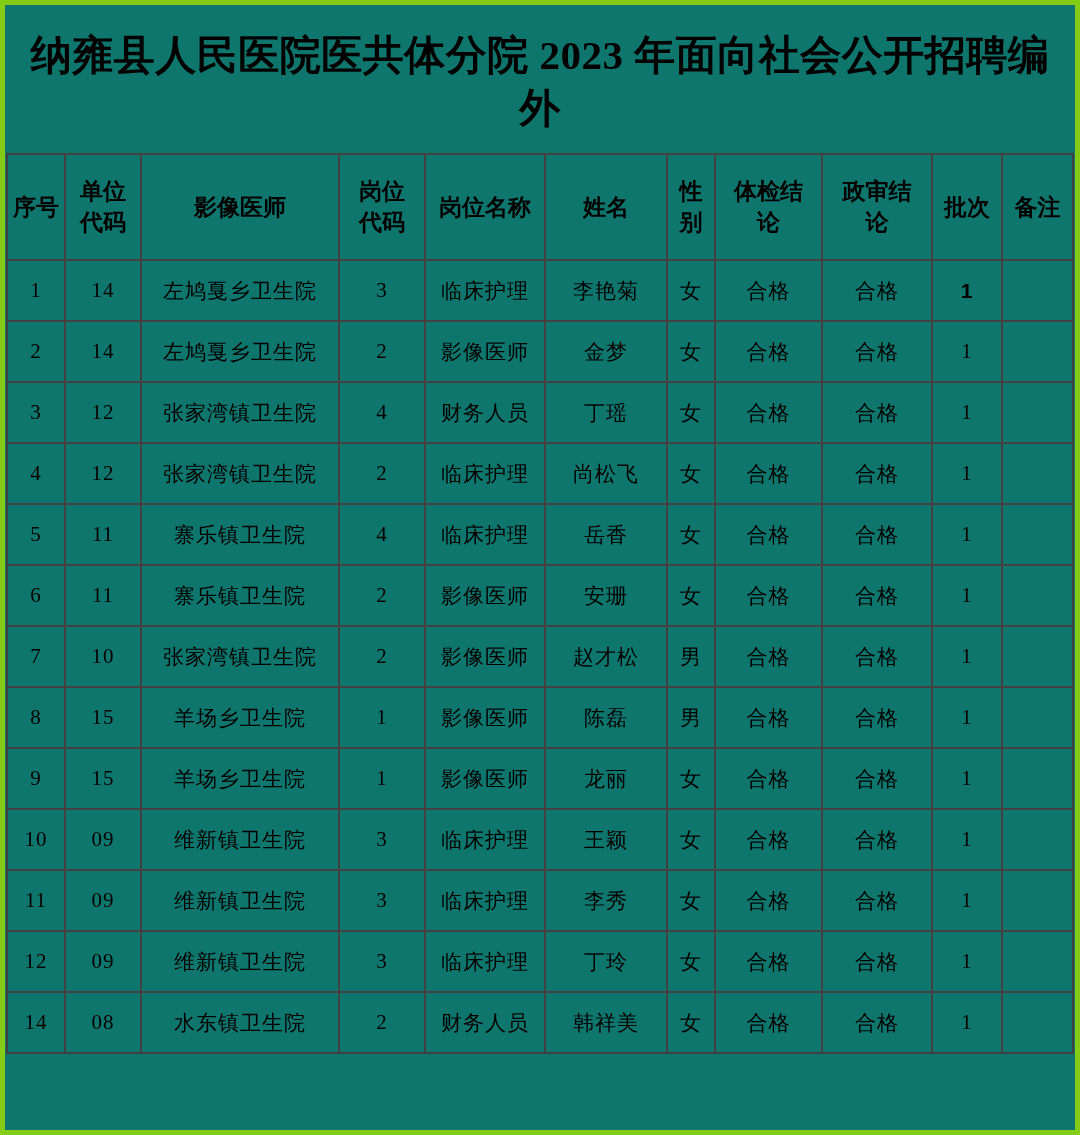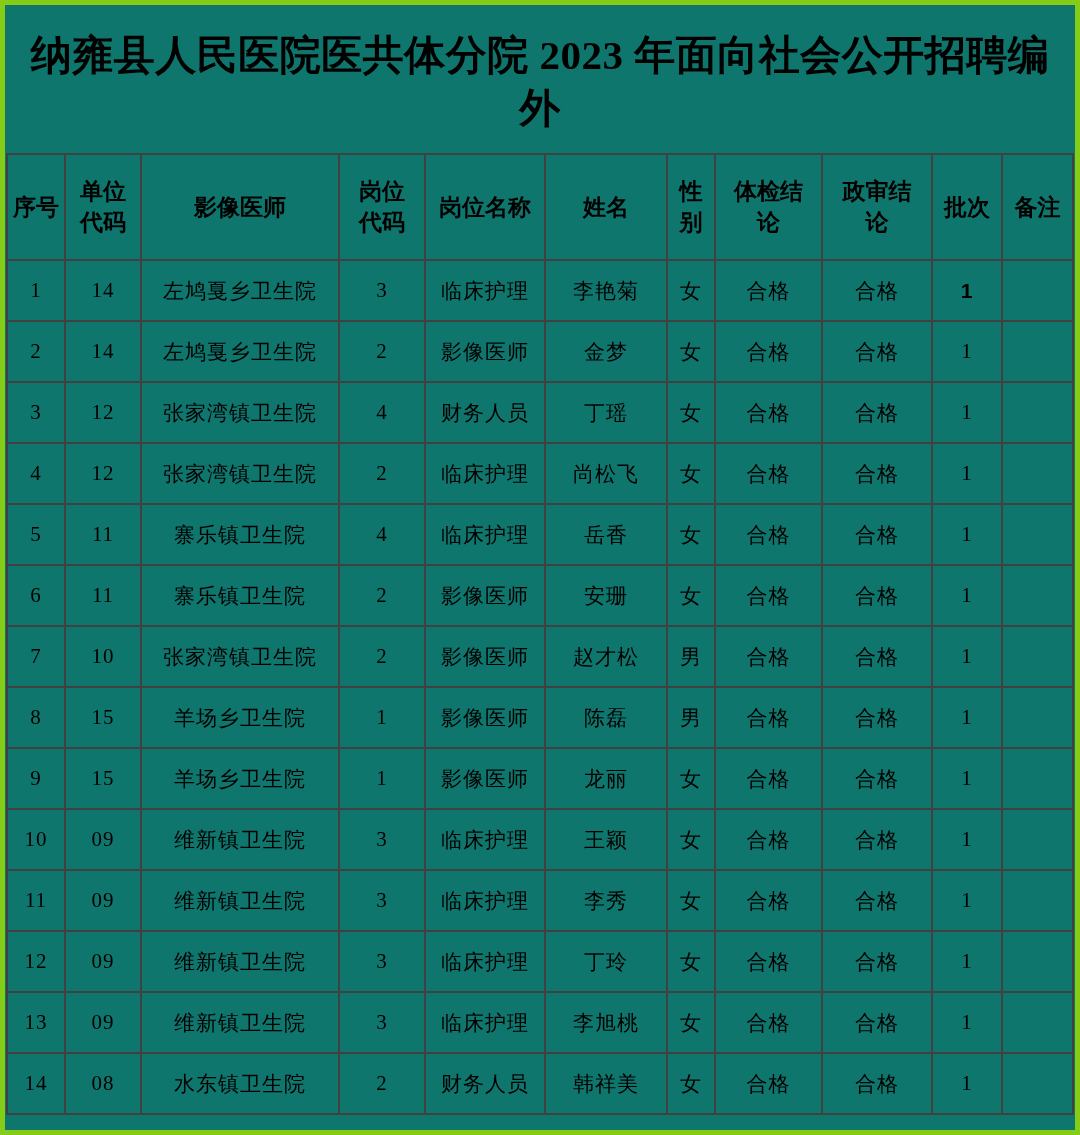--- a/index.html
+++ b/index.html
@@ -263,33 +263,20 @@
           <td>3</td>
           <td>临床护理</td>
           <td>丁玲</td>
           <td>女</td>
           <td>合格</td>
           <td>合格</td>
           <td>1</td>
           <td></td>
         </tr>
 
-        <tr>
-          <td>13</td>
-          <td>09</td>
-          <td>维新镇卫生院</td>
-          <td>3</td>
-          <td>临床护理</td>
-          <td>李旭桃</td>
-          <td>女</td>
-          <td>合格</td>
-          <td>合格</td>
-          <td>1</td>
-          <td></td>
-        </tr>
 
         <tr>
           <td>14</td>
           <td>08</td>
           <td>水东镇卫生院</td>
           <td>2</td>
           <td>财务人员</td>
           <td>韩祥美</td>
           <td>女</td>
           <td>合格</td>

